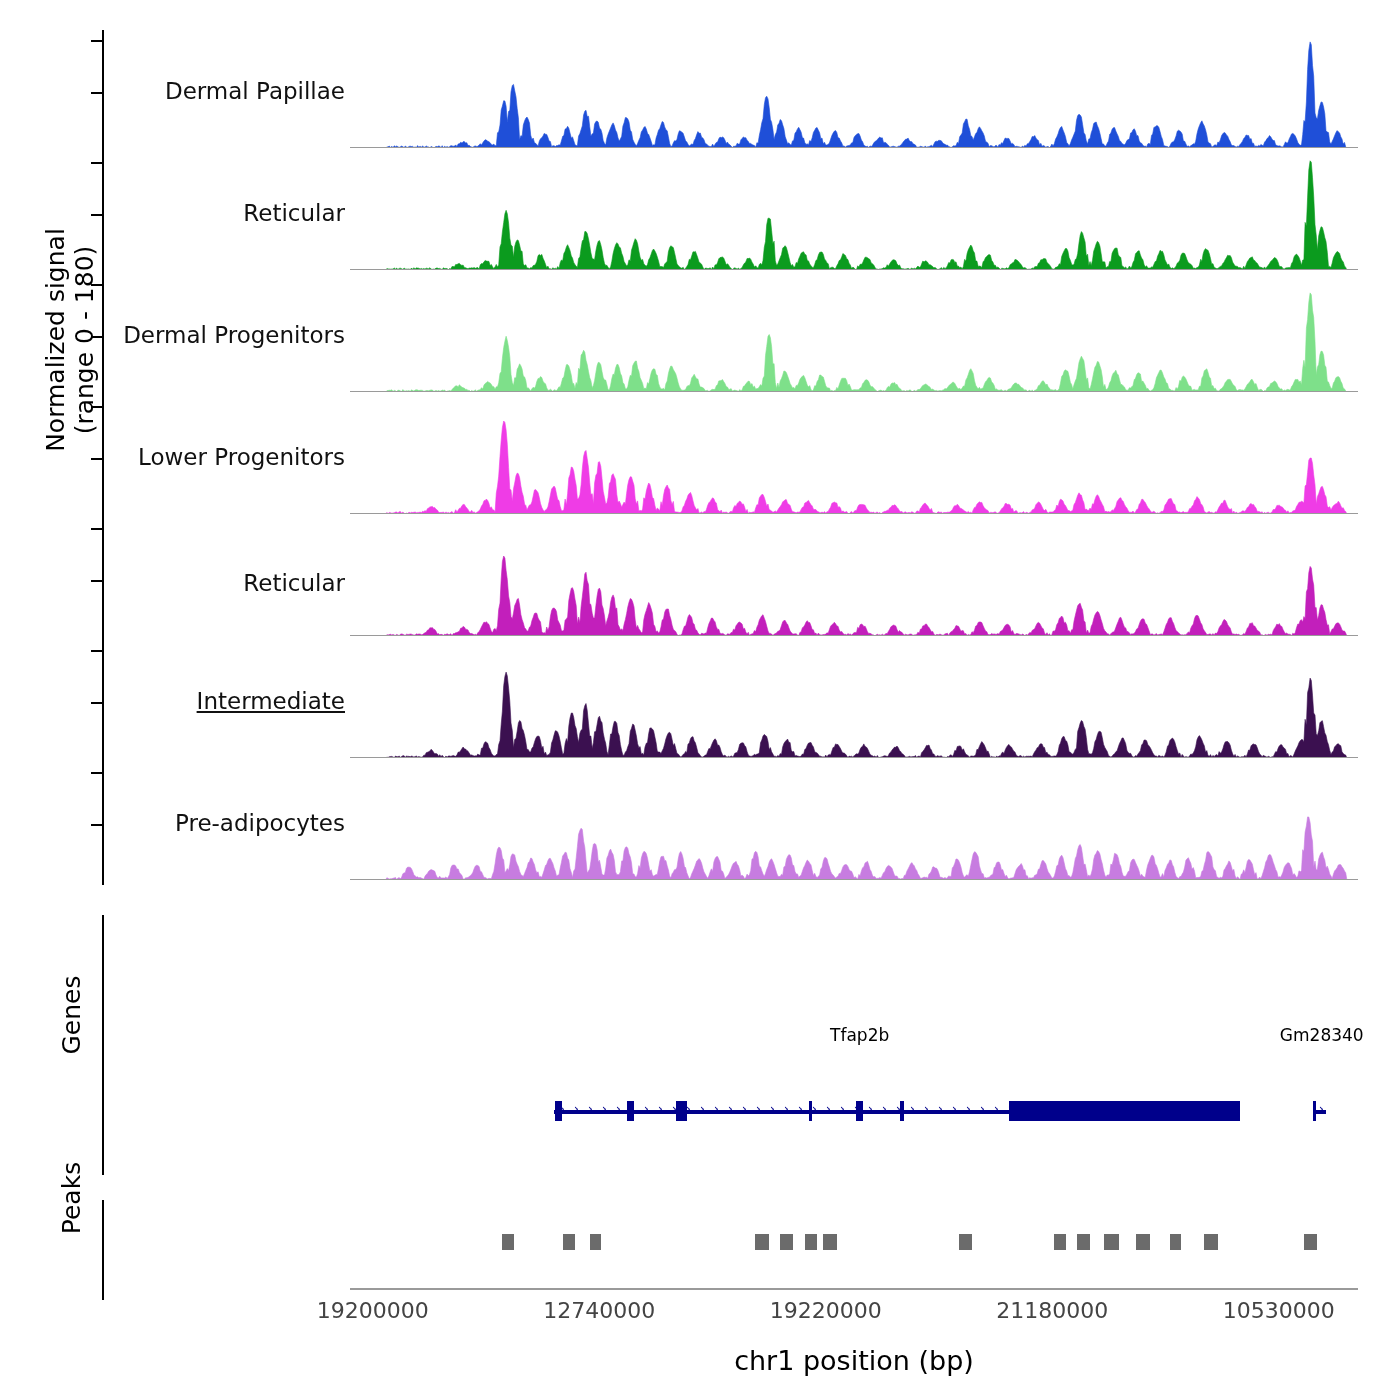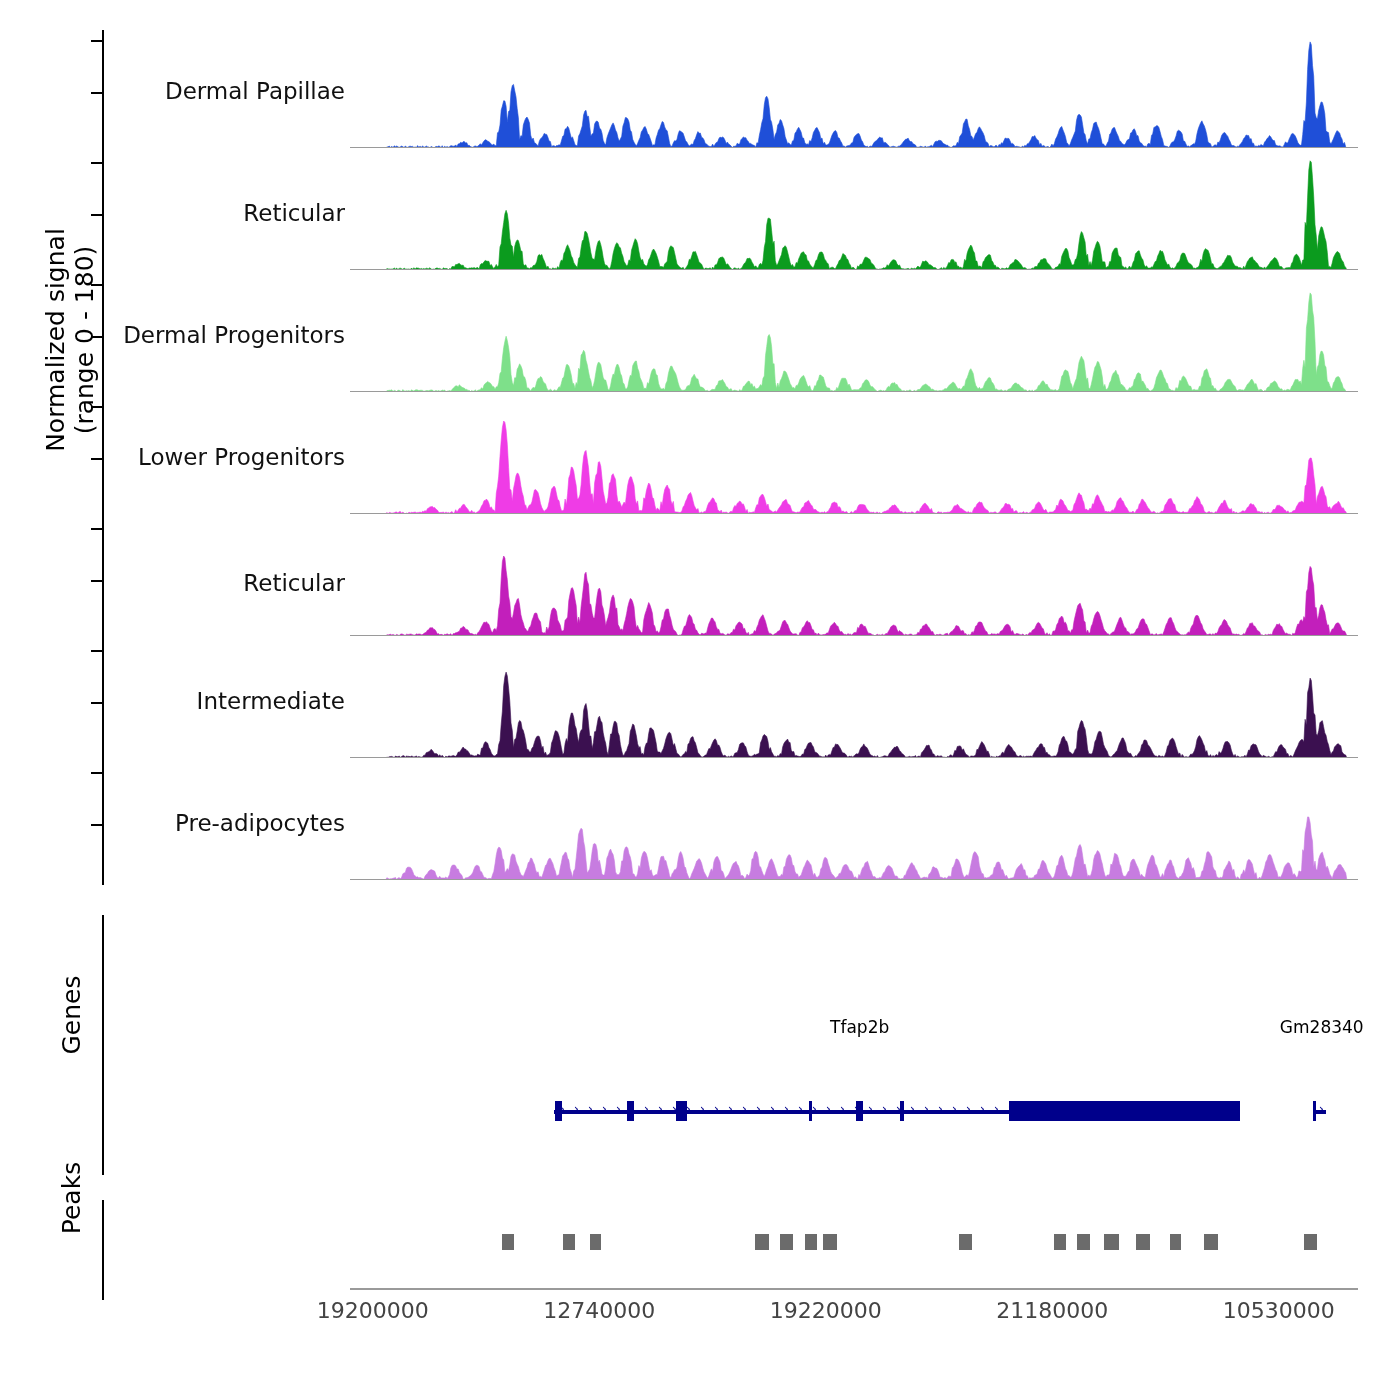--- a/index.html
+++ b/index.html
@@ -49,21 +49,21 @@
   .tracklabel{
     position:absolute;
     font-size:23px;
     color:#111;
     white-space:nowrap;
     text-align:right;
   }
 
   
   #genes-panel{position:absolute;left:350px;top:915px;width:1008px;height:265px;}
-  .gene-name{position:absolute;font-size:17px;color:#000;white-space:nowrap;}
+  .gene-name{position:absolute;font-size:17px;color:#000;white-space:nowrap;margin-top:8px;}
   .gene-body{position:absolute;height:10px;background:#00008B;top:0;}
   .gene-exon{position:absolute;background:#00008B;}
   .arrow{position:absolute;color:#00008B;font-size:13px;line-height:10px;}
 
   
   #peaks-panel{position:absolute;left:350px;top:1228px;width:1008px;height:30px;}
   .peak{position:absolute;height:16px;background:#6b6b6b;top:6px;}
 
   
   #xaxis{position:absolute;left:350px;top:1288px;width:1008px;height:60px;}
@@ -219,34 +219,35 @@
     </div>
 
   <div id="xaxis">
     <div class="axisline"></div>
   <div class="xtick-label" style="left: 22.6517px;">19200000</div>
       <div class="xtick-label" style="left: 249.169px;">12740000</div>
       <div class="xtick-label" style="left: 475.685px;">19220000</div>
       <div class="xtick-label" style="left: 702.202px;">21180000</div>
       <div class="xtick-label" style="left: 928.719px;">10530000</div>
     </div>
+  <div id="xtitle">chr1 position (bp)</div>
 <div class="tracklabel" style="right: 1055px; top: 78px;">Dermal Papillae</div>
     <div class="tick" style="left: 91px; top: 40px;"></div>
     <div class="tick" style="left: 91px; top: 92px;"></div>
     <div class="tracklabel" style="right: 1055px; top: 200px;">Reticular</div>
     <div class="tick" style="left: 91px; top: 162px;"></div>
     <div class="tick" style="left: 91px; top: 214px;"></div>
     <div class="tracklabel" style="right: 1055px; top: 322px;">Dermal Progenitors</div>
     <div class="tick" style="left: 91px; top: 284px;"></div>
     <div class="tick" style="left: 91px; top: 336px;"></div>
     <div class="tracklabel" style="right: 1055px; top: 444px;">Lower Progenitors</div>
     <div class="tick" style="left: 91px; top: 406px;"></div>
     <div class="tick" style="left: 91px; top: 458px;"></div>
     <div class="tracklabel" style="right: 1055px; top: 570px;">Reticular</div>
     <div class="tick" style="left: 91px; top: 528px;"></div>
     <div class="tick" style="left: 91px; top: 580px;"></div>
-    <div class="tracklabel" style="right: 1055px; top: 688px;">Intermediate</div>
+    <div class="tracklabel" style="right: 1055px; top: 688px; text-decoration: underline;">Intermediate</div>
     <div class="tick" style="left: 91px; top: 650px;"></div>
     <div class="tick" style="left: 91px; top: 702px;"></div>
     <div class="tracklabel" style="right: 1055px; top: 810px;">Pre-adipocytes</div>
     <div class="tick" style="left: 91px; top: 772px;"></div>
     <div class="tick" style="left: 91px; top: 824px;"></div>
   </div>
 
 </body></html>

